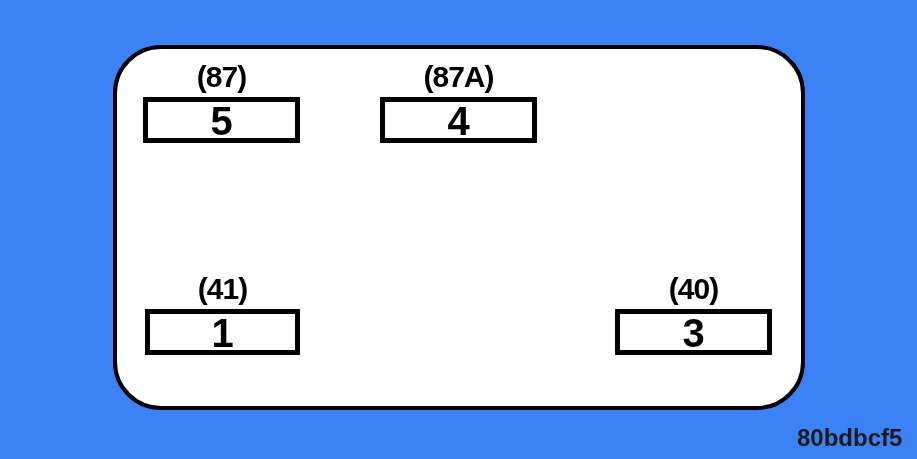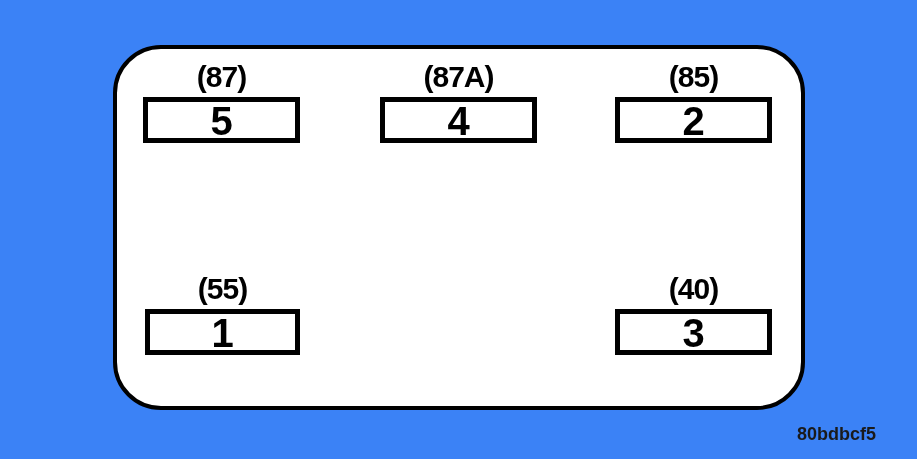--- a/index.html
+++ b/index.html
@@ -63,21 +63,21 @@
   
   .pos-0 { left: 143px; top: 57px;  width: 157px; }
   .pos-1 { left: 380px; top: 57px;  width: 157px; }
   .pos-2 { left: 615px; top: 57px;  width: 157px; }
   .pos-3 { left: 145px; top: 269px; width: 155px; }
   .pos-4 { left: 615px; top: 269px; width: 157px; }
   .figure-code {
     position: absolute;
     left: 797px;
     top: 424px;
-    font-size: 18px;
+    font-size: 24px;
     font-weight: bold;
     color: #1a1a1a;
     letter-spacing: 0px;
     white-space: nowrap;
   }
 </style>
 </head>
 <body>
 
 <div class="canvas">
@@ -91,29 +91,23 @@
     </div>
   </div>
 
   <div class="terminal pos-1">
     <div class="pin-label">(87A)</div>
     <div class="pin-box">
       <span class="pin-number">4</span>
     </div>
   </div>
 
-  <div class="terminal pos-2">
-    <div class="pin-label">(85)</div>
-    <div class="pin-box">
-      <span class="pin-number">2</span>
-    </div>
-  </div>
 
   <div class="terminal pos-3">
-    <div class="pin-label">(55)</div>
+    <div class="pin-label">(41)</div>
     <div class="pin-box">
       <span class="pin-number">1</span>
     </div>
   </div>
 
   <div class="terminal pos-4">
     <div class="pin-label">(40)</div>
     <div class="pin-box">
       <span class="pin-number">3</span>
     </div>

